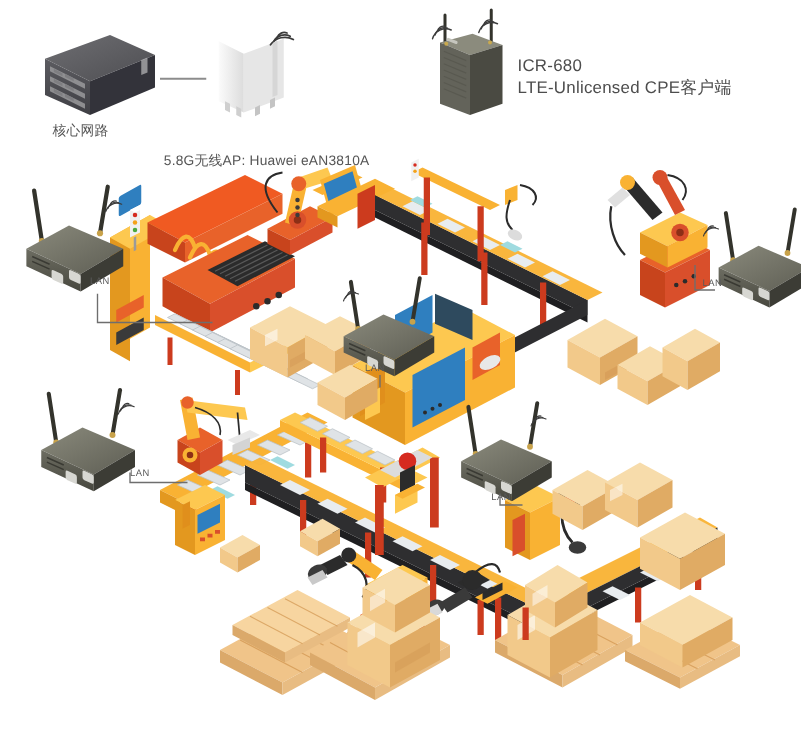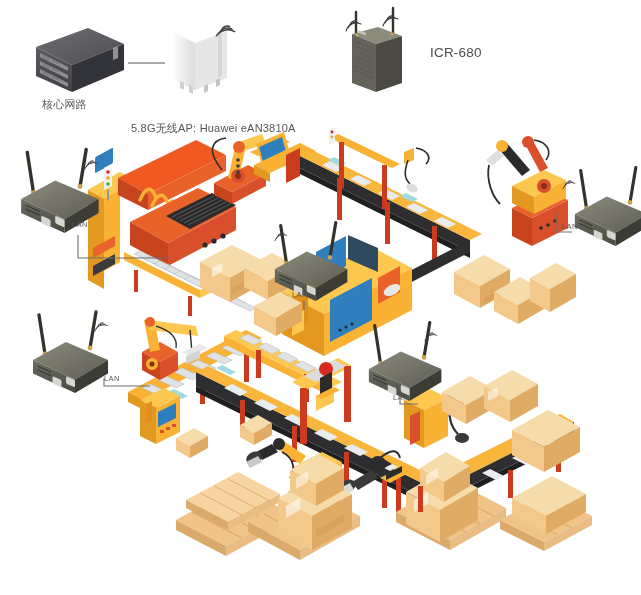--- a/index.html
+++ b/index.html
@@ -686,22 +686,23 @@
         </g>
       <path d="M572,232 L556,232 L556,212" stroke="#6e6e6e" stroke-width="1.1" fill="none"></path>
     </g>
 
   </svg>
 
   <div class="legend-label" style="left:42px; top:97px;">核心网路</div>
 
   <div class="legend-label" style="left:131px; top:97px;margin-top:24px;">5.8G无线AP: Huawei eAN3810A</div>
 
-  <div class="legend-label big" style="left:414px; top:44px;margin-left:16px;">ICR-680</div>
-
+  <div class="legend-label big" style="left:414px; top:44px;">ICR-680</div>
+
+  <div class="legend-label big" style="left:414px; top:61px;">LTE-Unlicensed CPE客户端</div>
 
   <div class="lan-label" style="left:72px; top:220px;">LAN</div>
 
   <div class="lan-label" style="left:104px; top:374px;">LAN</div>
 
   <div class="lan-label" style="left:292px; top:290px;">LAN</div>
 
   <div class="lan-label" style="left:393px; top:393px;">LAN</div>
 
   <div class="lan-label" style="left:562px; top:222px;">LAN</div>

